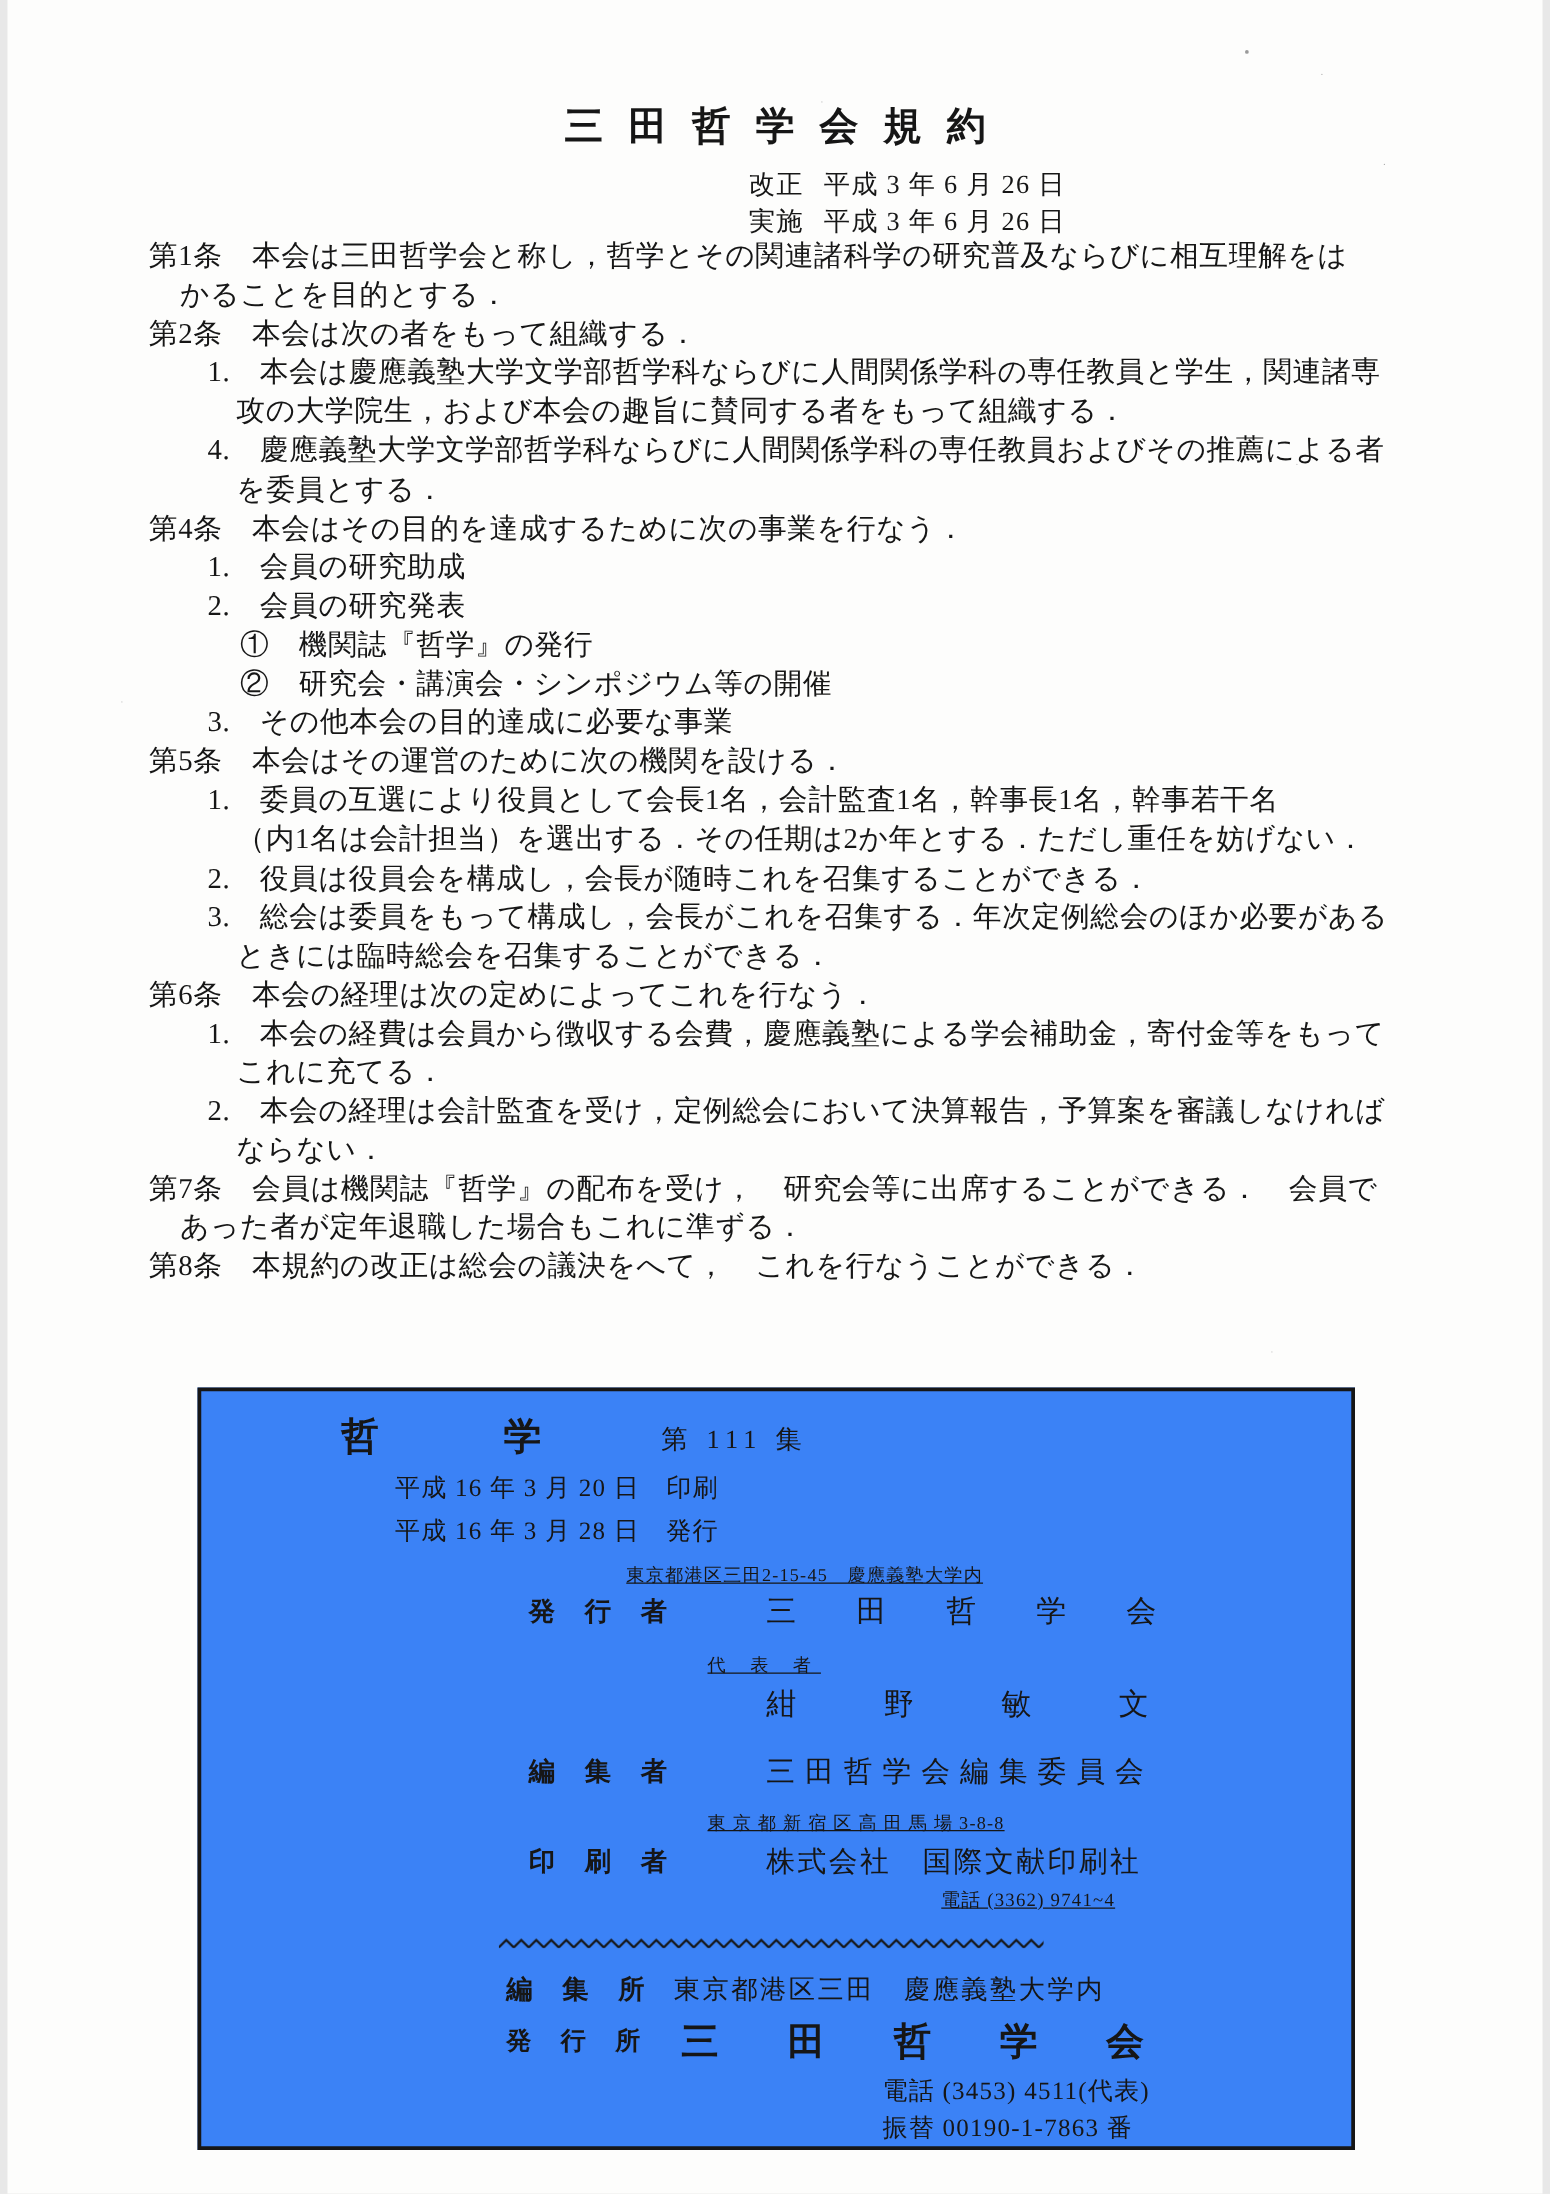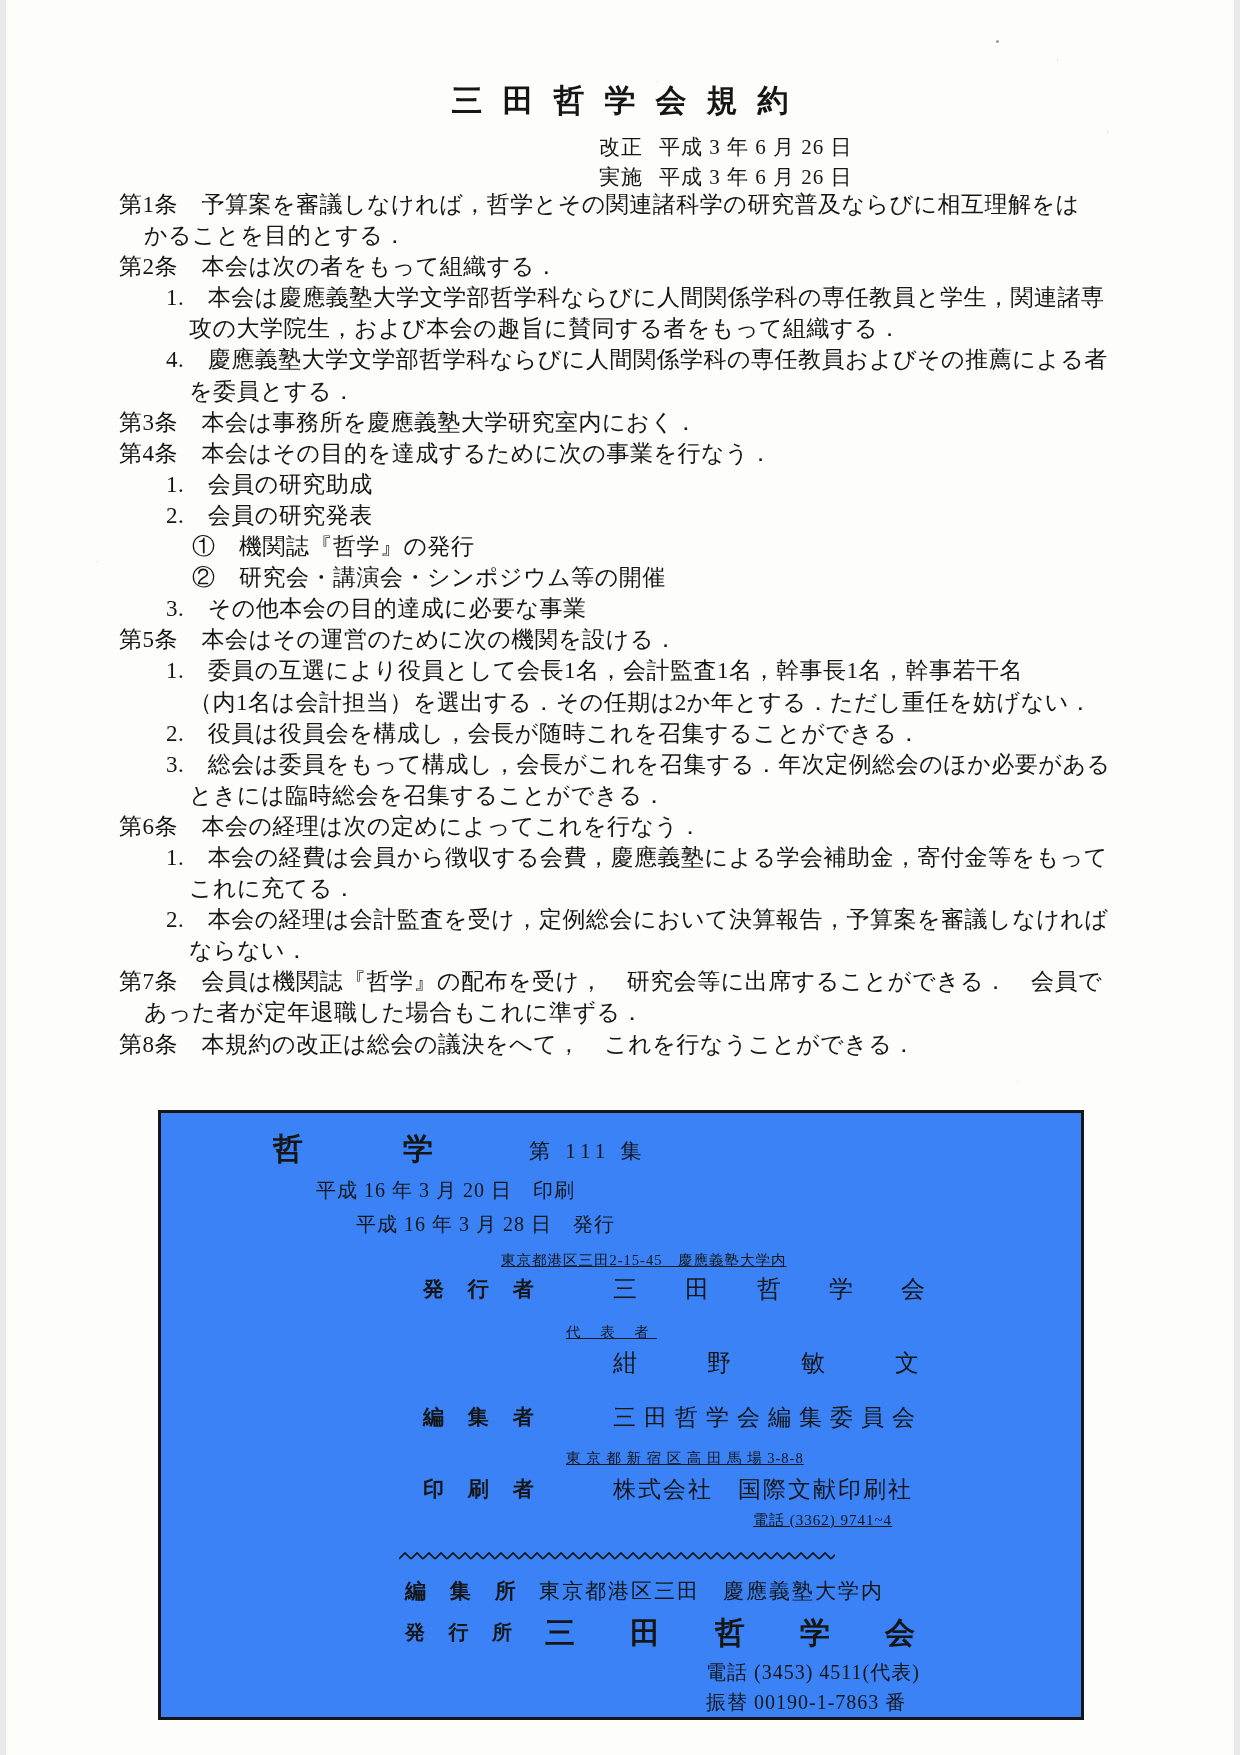--- a/index.html
+++ b/index.html
@@ -58,28 +58,27 @@
   <div class="dates">
     <div>
       <span class="lbl">改正</span><span>平成 3 年 6 月 26 日</span>
     </div>
     <div>
       <span class="lbl">実施</span><span>平成 3 年 6 月 26 日</span>
     </div>
   </div>
 
   <div class="rules">
-    <div class="rl l0">第1条　予算案を審議しなければ，哲学とその関連諸科学の研究普及ならびに相互理解をは</div>
+    <div class="rl l0">第1条　本会は三田哲学会と称し，哲学とその関連諸科学の研究普及ならびに相互理解をは</div>
     <div class="rl l1">かることを目的とする．</div>
     <div class="rl l0">第2条　本会は次の者をもって組織する．</div>
     <div class="rl ln">1.　本会は慶應義塾大学文学部哲学科ならびに人間関係学科の専任教員と学生，関連諸専</div>
     <div class="rl lnc">攻の大学院生，および本会の趣旨に賛同する者をもって組織する．</div>
     <div class="rl ln">4.　慶應義塾大学文学部哲学科ならびに人間関係学科の専任教員およびその推薦による者</div>
     <div class="rl lnc">を委員とする．</div>
-    <div class="rl l0">第3条　本会は事務所を慶應義塾大学研究室内におく．</div>
     <div class="rl l0">第4条　本会はその目的を達成するために次の事業を行なう．</div>
     <div class="rl ln">1.　会員の研究助成</div>
     <div class="rl ln">2.　会員の研究発表</div>
     <div class="rl lc">①　機関誌『哲学』の発行</div>
     <div class="rl lc">②　研究会・講演会・シンポジウム等の開催</div>
     <div class="rl ln">3.　その他本会の目的達成に必要な事業</div>
     <div class="rl l0">第5条　本会はその運営のために次の機関を設ける．</div>
     <div class="rl ln">1.　委員の互選により役員として会長1名，会計監査1名，幹事長1名，幹事若干名</div>
     <div class="rl lnc">（内1名は会計担当）を選出する．その任期は2か年とする．ただし重任を妨げない．</div>
     <div class="rl ln">2.　役員は役員会を構成し，会長が随時これを召集することができる．</div>
@@ -95,21 +94,21 @@
     <div class="rl l0">第8条　本規約の改正は総会の議決をへて，　これを行なうことができる．</div>
   </div>
 
   <div class="colophon">
     <div class="row" style="top:16px; left:112px;">
       <span class="jt">哲学</span>
     </div>
     <div class="row vol" style="top:24px; left:368px;">第 111 集</div>
 
     <div class="row cdate" style="top:64px; left:155px;">平成 16 年 3 月 20 日　印刷</div>
-    <div class="row cdate" style="top:98px; left:155px;margin-left:40px;">平成 16 年 3 月 28 日　発行</div>
+    <div class="row cdate" style="top:98px; left:155px;">平成 16 年 3 月 28 日　発行</div>
 
     <div class="row small" style="top:138px; left:340px;">東京都港区三田2-15-45　慶應義塾大学内</div>
 
     <div class="row" style="top:162px; left:262px;">
       <span class="clabel">発 行 者</span>
     </div>
     <div class="row spread5" style="top:160px; left:452px;">三田哲学会</div>
 
     <div class="row small" style="top:210px; left:405px; letter-spacing:8px;">代 表 者</div>
     <div class="row spread4" style="top:234px; left:452px;">紺野敏文</div>

